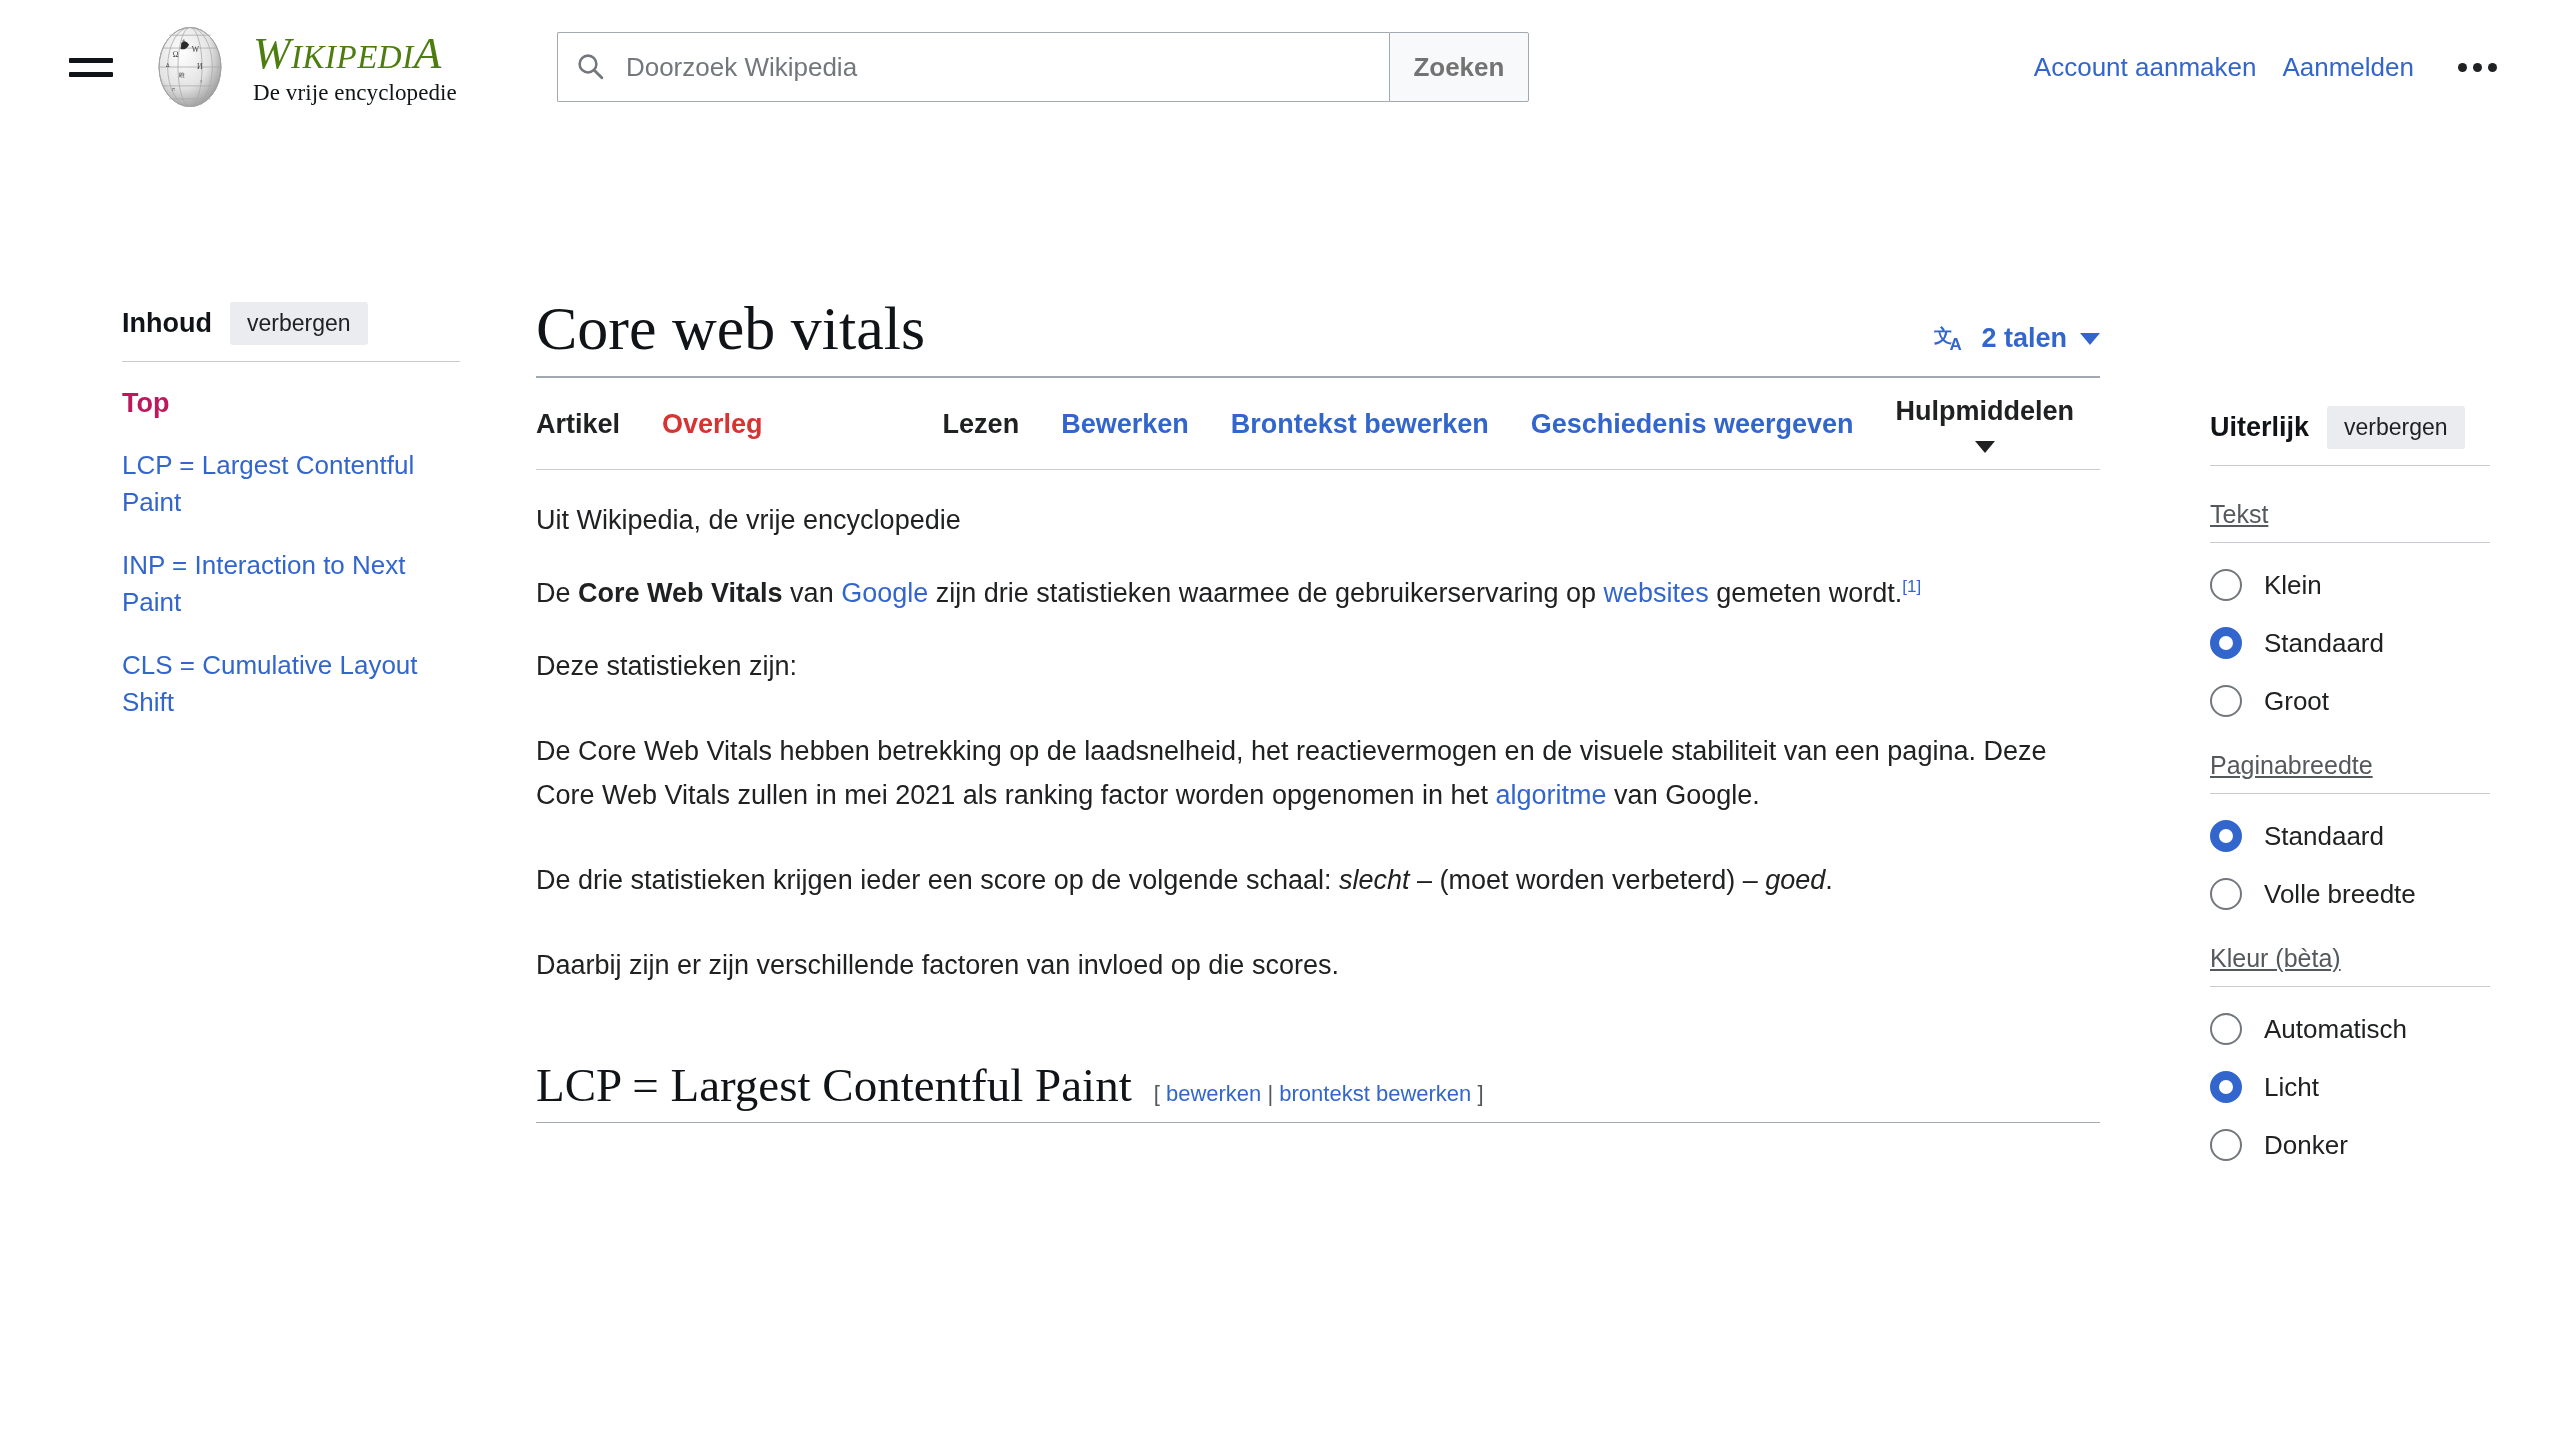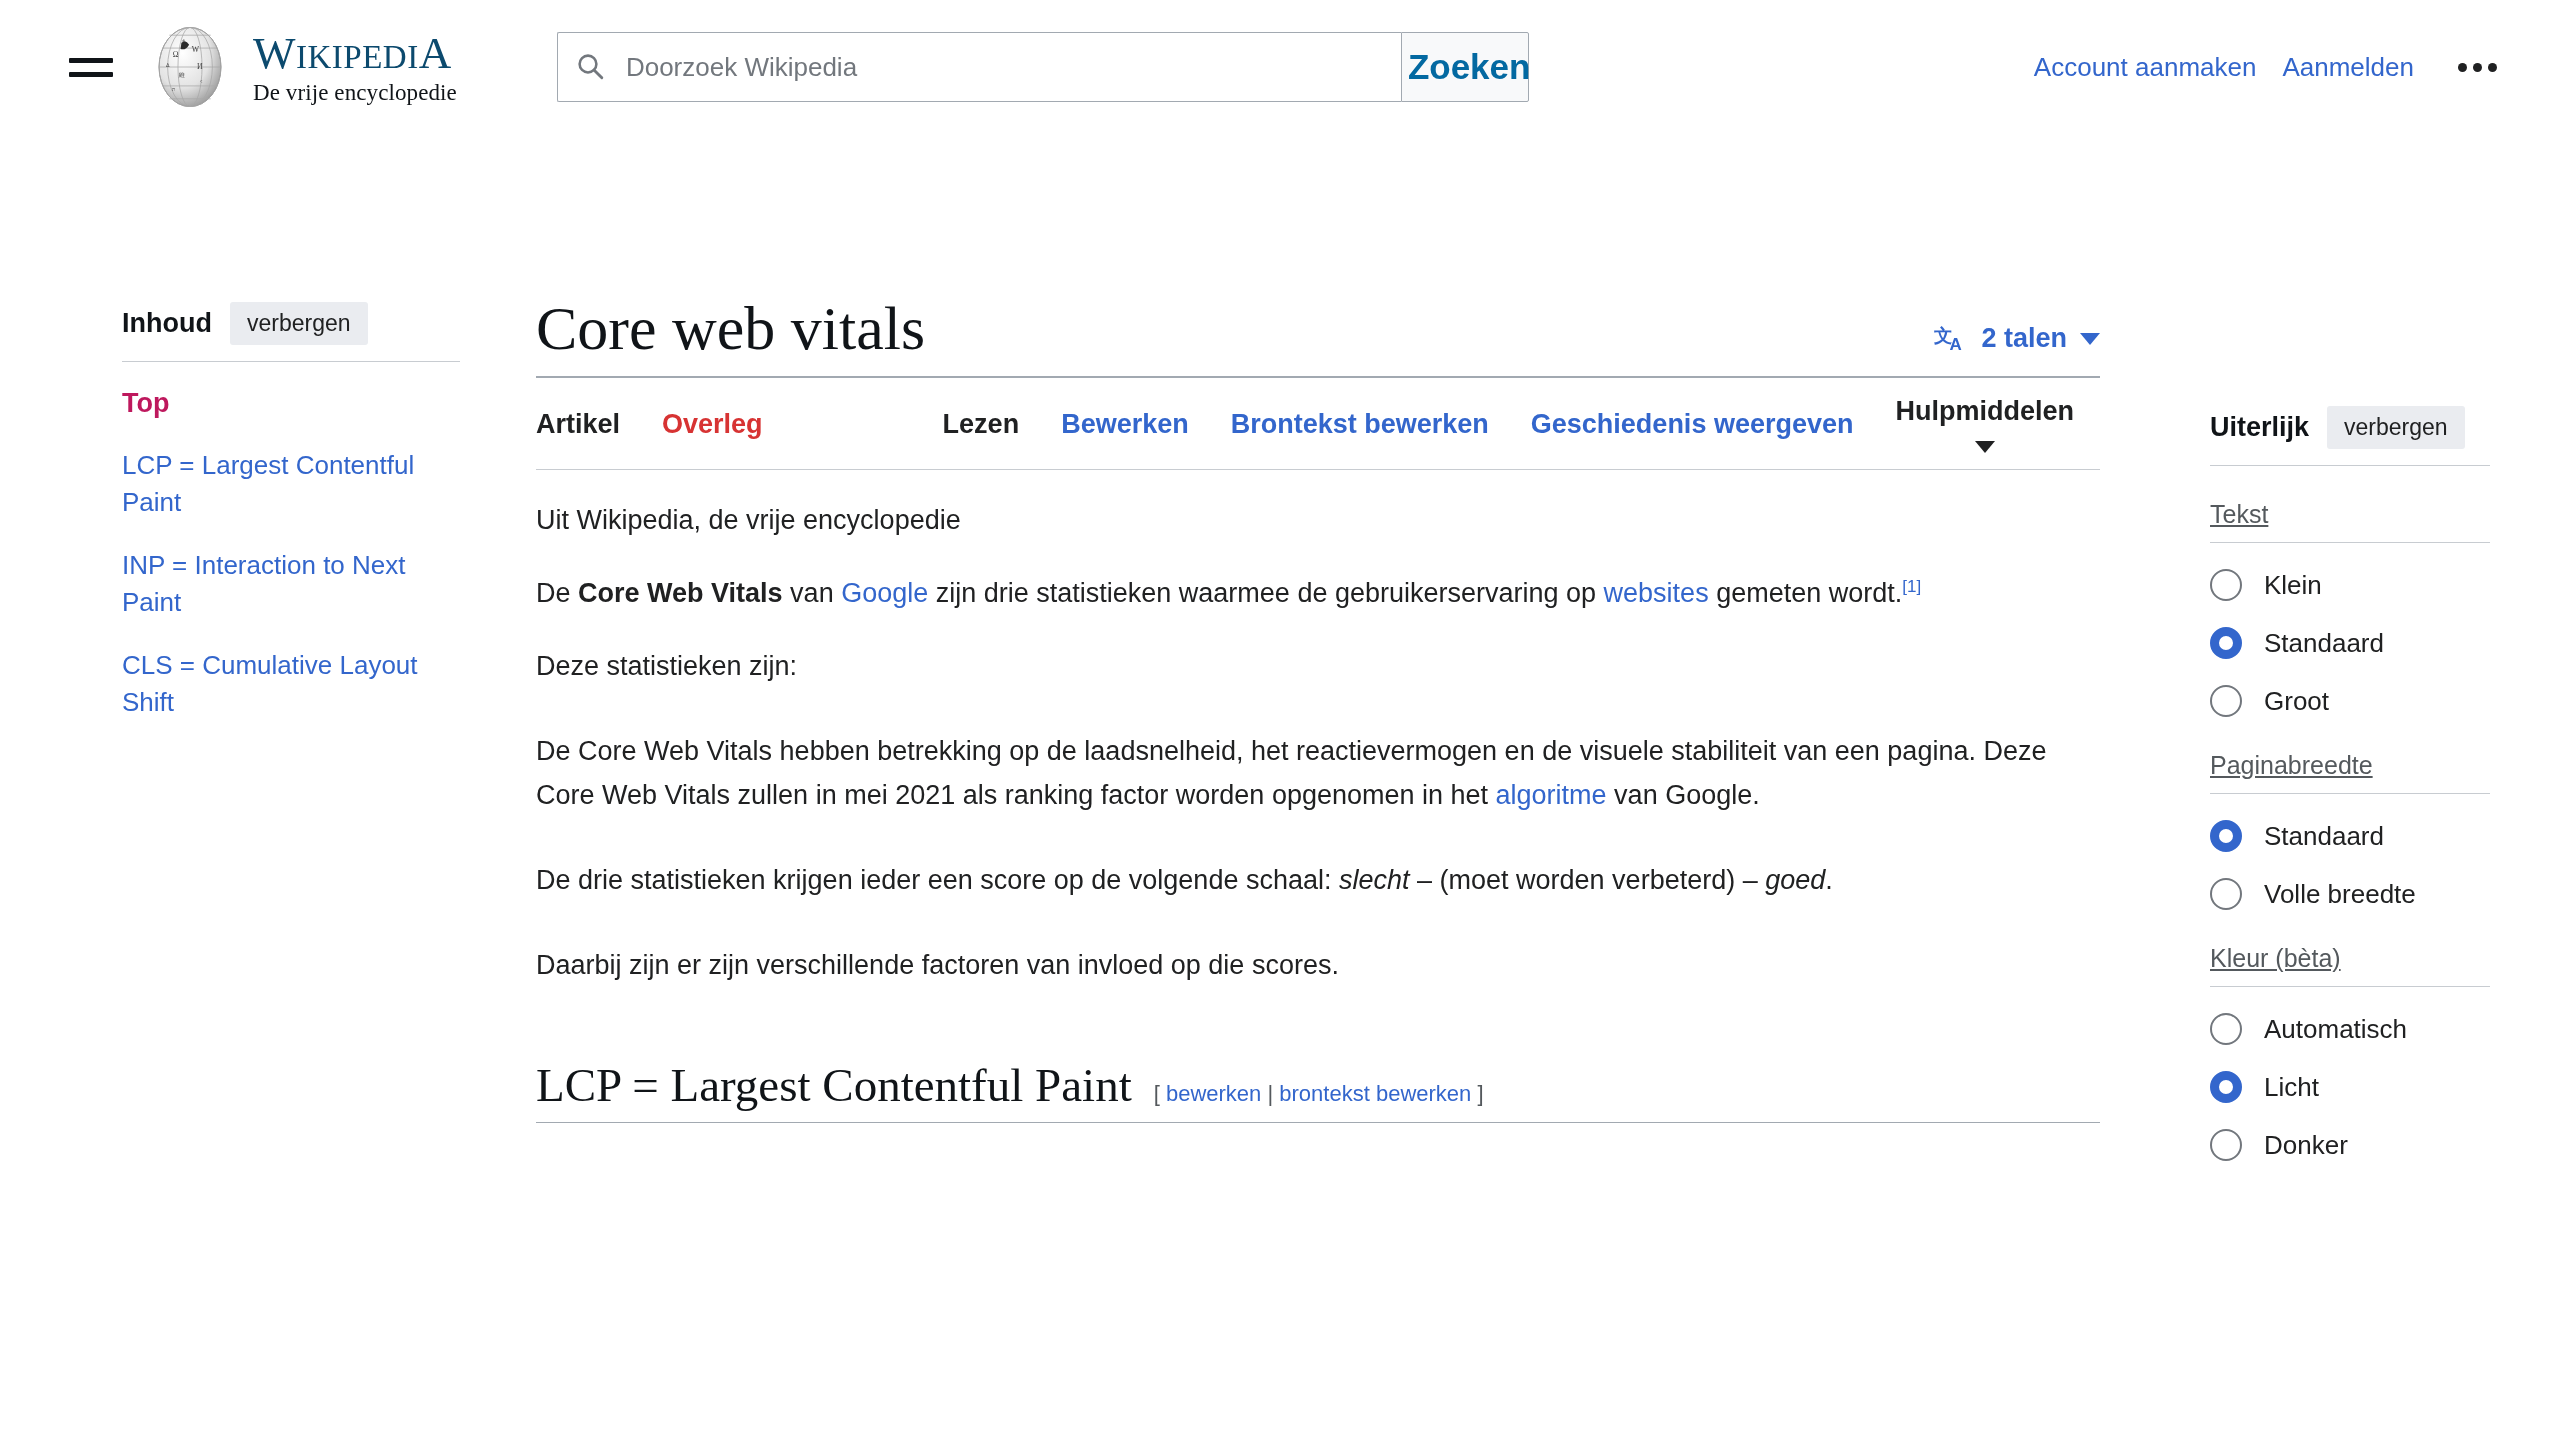--- a/index.html
+++ b/index.html
@@ -48,22 +48,23 @@
     flex: 0 0 auto;
     cursor: pointer;
     margin-right: 100px;
   }
   .globe { width: 86px; height: 86px; display:block; }
   .wordmark { line-height: 1; }
   .wordmark .name {
     font-family: "Liberation Serif", serif;
     font-size: 45px;
     letter-spacing: 0.5px;
-    color: #0c4a6e;
+    color: #4d7c0f;
     display: block;
+    font-style: italic;
   }
   .wordmark .name .small {
     font-size: 33px;
   }
   .wordmark .tagline {
     font-family: "Liberation Serif", serif;
     font-size: 23px;
     color: #101418;
     display: block;
     margin-top: 5px;
@@ -94,28 +95,28 @@
     font-family: "Liberation Sans", sans-serif;
     font-size: 26px;
     color: #202122;
     background: transparent;
     margin-left: 18px;
     width: 100%;
   }
   .searchbox input::placeholder { color: #72777d; }
   .searchbtn {
     flex: 0 0 auto;
-    width: 128px;
+    width: 140px;
     border: 1px solid #a2a9b1;
     border-radius: 0 2px 2px 0;
     background: #f8f9fa;
     font-family: "Liberation Sans", sans-serif;
-    font-size: 35px;
+    font-size: 26px;
     font-weight: bold;
-    color: #0369a1;
+    color: #737373;
     cursor: pointer;
   }
 
   .account {
     margin-left: auto;
     display: flex;
     align-items: center;
     gap: 26px;
     flex: 0 0 auto;
   }

